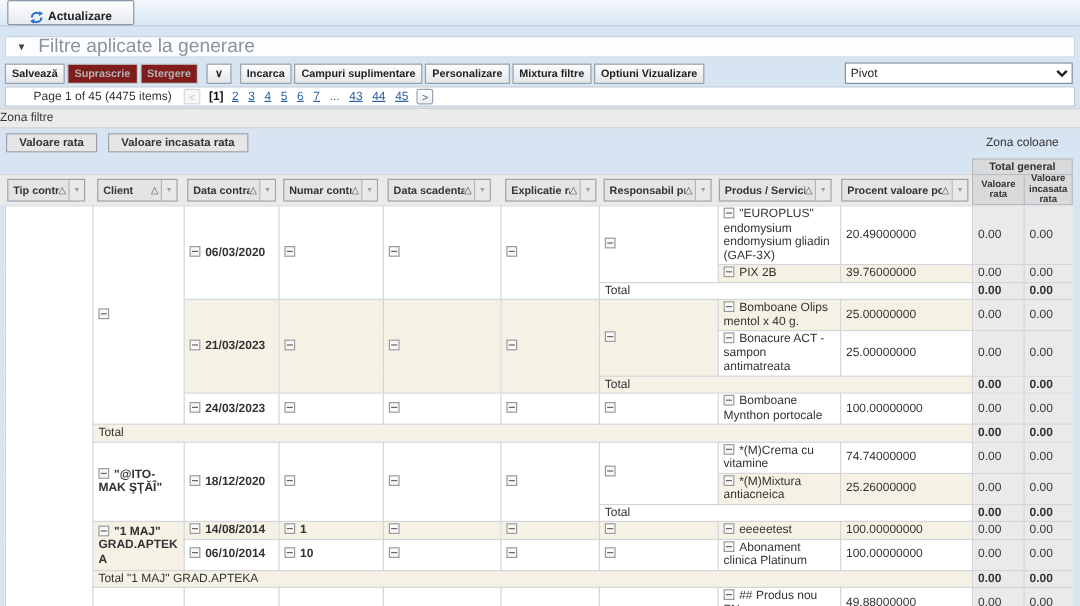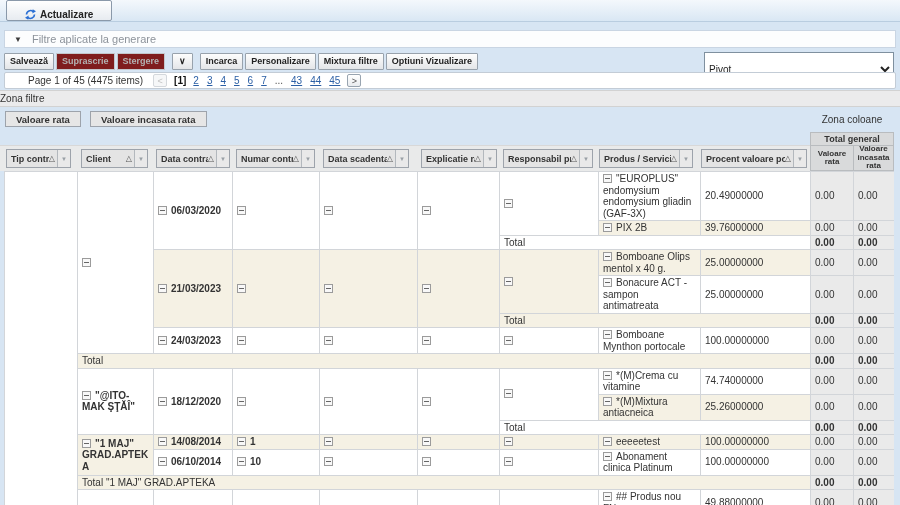--- a/index.html
+++ b/index.html
@@ -27,37 +27,37 @@
     border:1px solid #8a99aa; border-radius:2px;
     font-size:10px; font-weight:bold; color:#222; padding:0 18px; cursor:pointer;
   }
   
   .filtrebar{
     position:absolute; left:4px; top:30px; width:892px; height:18px;
     background:#fcfdfe; border:1px solid #c9d5e3;
     display:flex; align-items:center; gap:10px; padding:0 9px;
   }
   .filtrebar .arrow{ font-size:8px; color:#3c3c3c; }
-  .filtrebar .lbl{ font-size:11px; color:#8d939b; }
+  .filtrebar .lbl{ font-size:16px; color:#8d939b; }
   
   .toolbar{
     position:absolute; left:4px; top:52px; width:892px; height:18px;
     display:flex; align-items:center; gap:2px;
   }
   .tbtn{
     height:17px; padding:0 5px; font-size:9px; font-weight:bold; color:#222;
     background:linear-gradient(#fdfdfd,#e4e6e8);
     border:1px solid #98a2ac; border-radius:1px; cursor:pointer;
     display:flex; align-items:center; white-space:nowrap;
     font-family:"Liberation Sans", sans-serif;
   }
   .tbtn.disabled{ color:#b3b3b3; border-color:#c3c7cb; background:#7f1d1d; }
   .tbtn.drop{ margin-left:5px; margin-right:5px; padding:0 6px; font-size:9px; }
   .pivot-select{
-    position:absolute; right:2px; top:0px; width:190px; height:35px;
+    position:absolute; right:2px; top:0px; width:190px; height:18px;
     font-size:10px; font-family:"Liberation Sans", sans-serif;
     border:1px solid #7f909f; background:#fff; color:#222;
   }
   
   .pagerbar{
     position:absolute; left:4px; top:72px; width:892px; height:17px;
     background:#fff; border:1px solid #c3ccd6; border-radius:2px;
     display:flex; align-items:center; gap:7px; padding:0 23px; font-size:10px;
   }
   .pagerbar .summary{ color:#333; margin-right:3px; }
@@ -168,20 +168,21 @@
 </div>
 
 
 <div class="toolbar">
   <span id="toolbar-buttons" style="display:flex;gap:2px;align-items:center;">
       <button class="tbtn">Salvează</button>
       <button class="tbtn disabled">Suprascrie</button>
       <button class="tbtn disabled">Stergere</button>
       <button class="tbtn drop">∨</button>
       <button class="tbtn">Incarca</button>
+      <button class="tbtn">Campuri suplimentare</button>
       <button class="tbtn">Personalizare</button>
       <button class="tbtn">Mixtura filtre</button>
       <button class="tbtn">Optiuni Vizualizare</button>
     </span>
   <select class="pivot-select" id="pivot-select"><option>Pivot</option></select>
 </div>
 
 
 <div class="pagerbar">
   <span class="summary">Page 1 of 45 (4475 items)</span>

